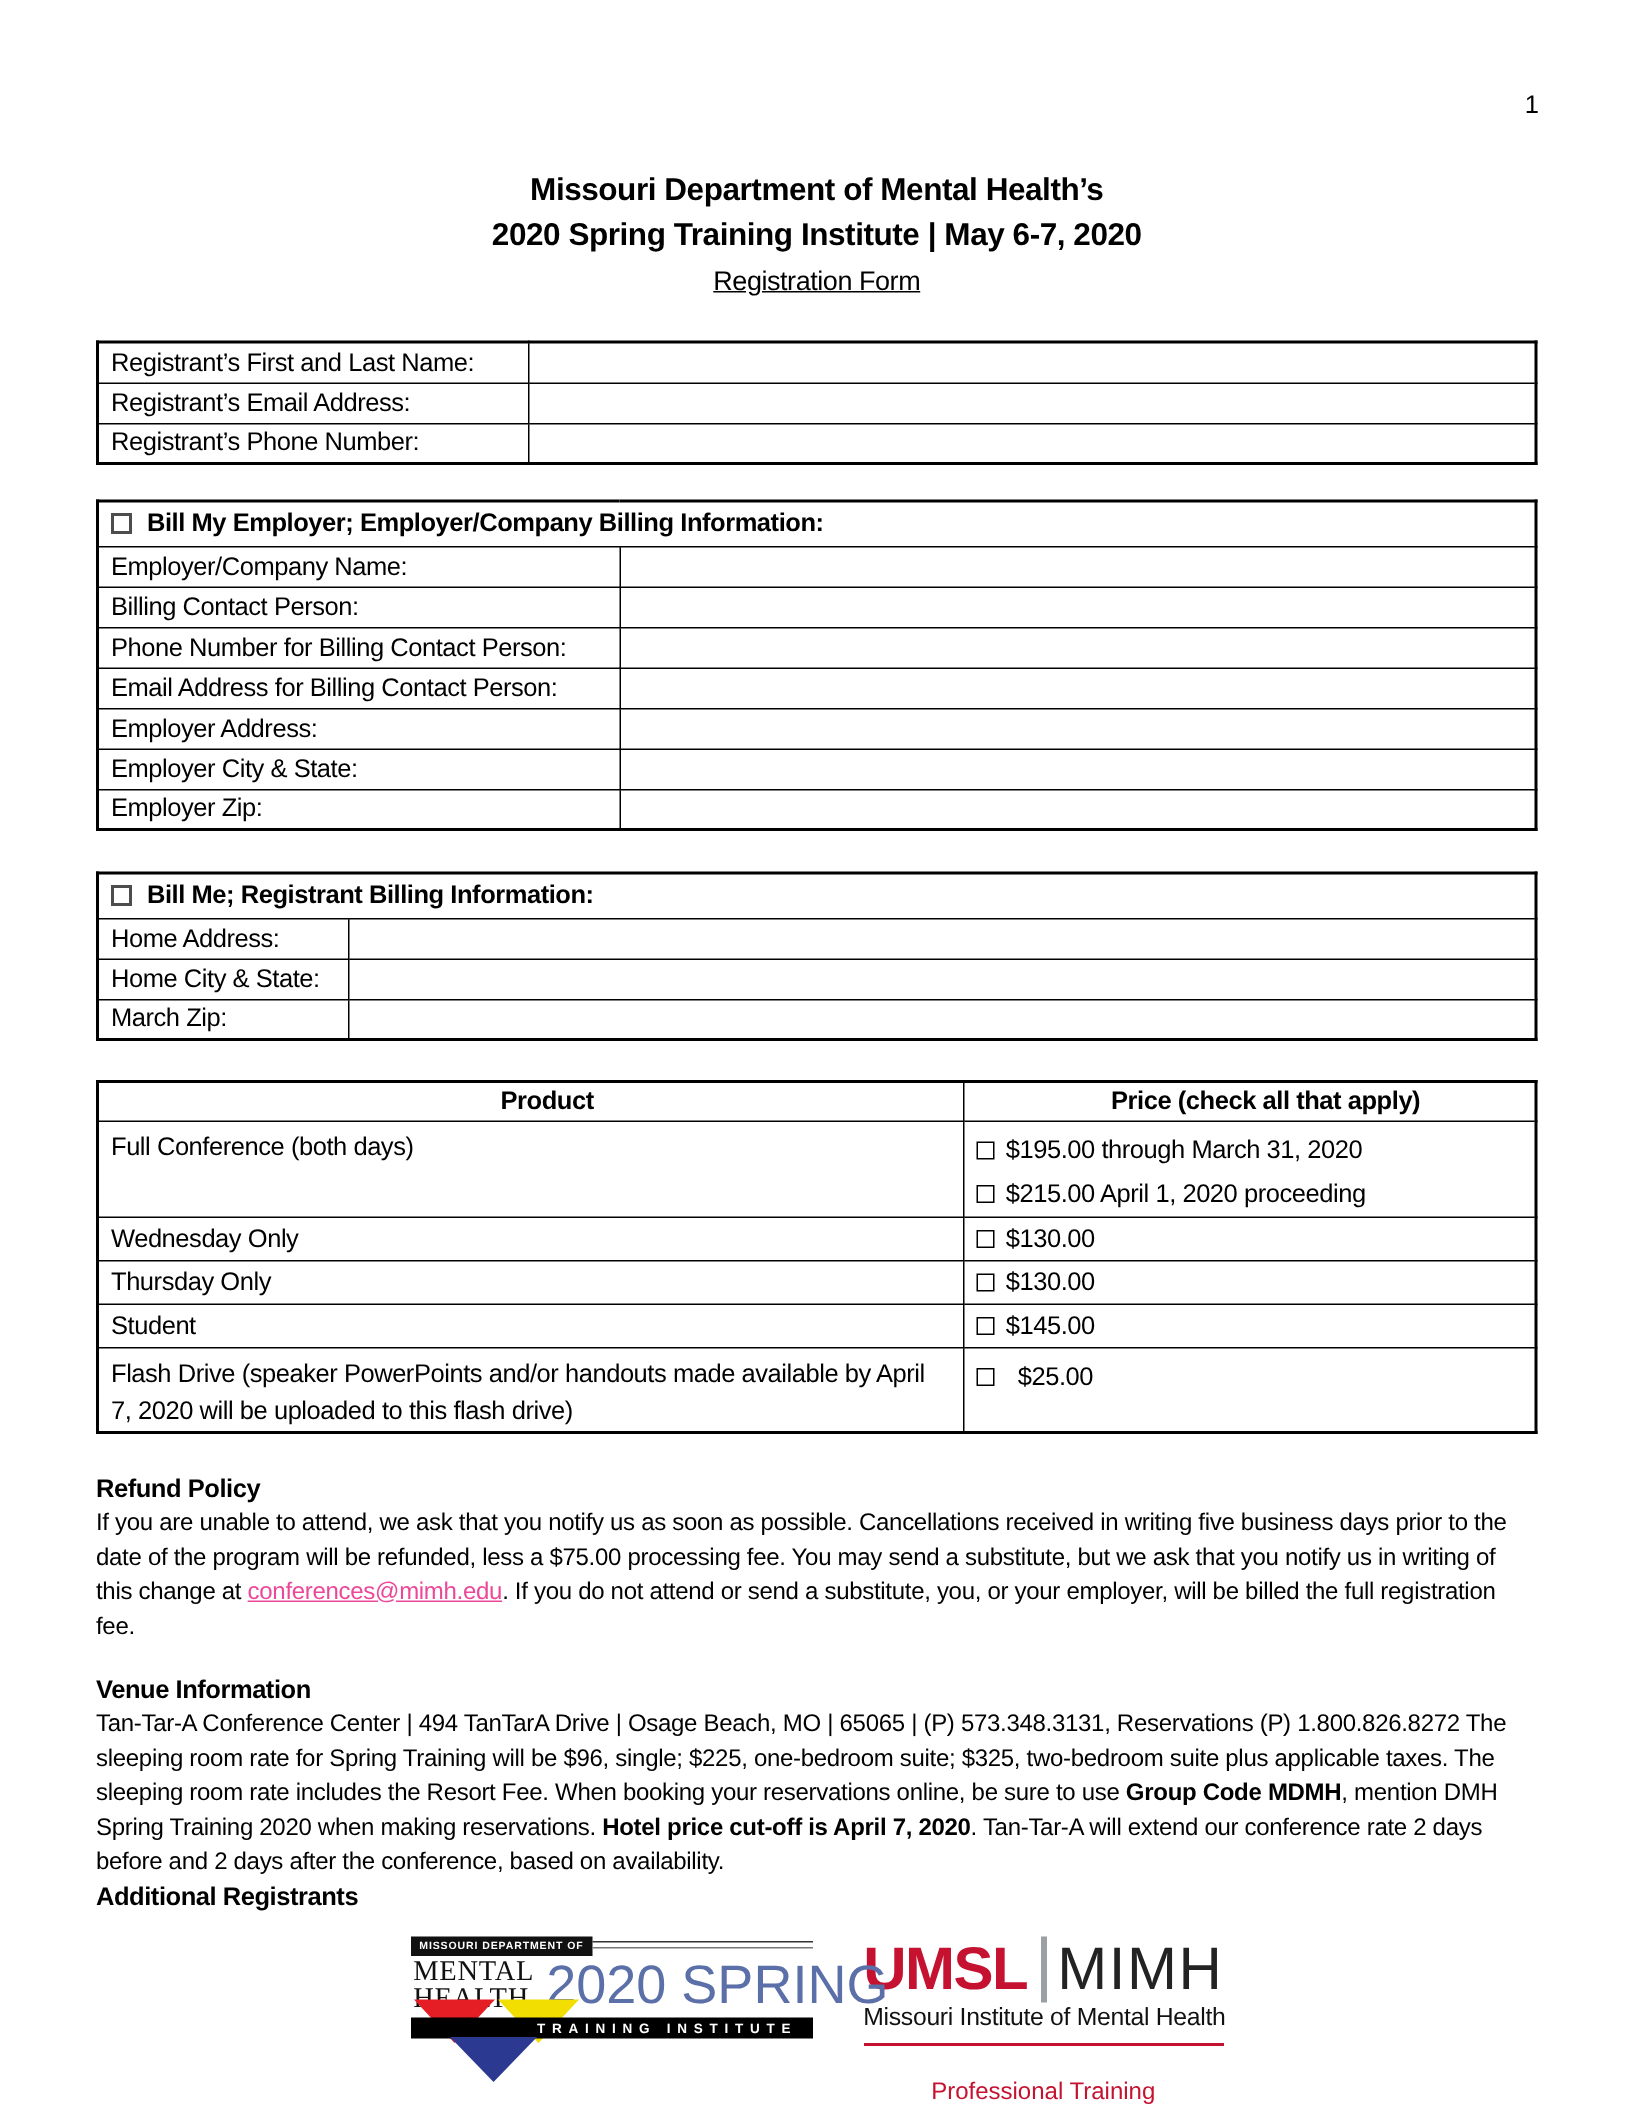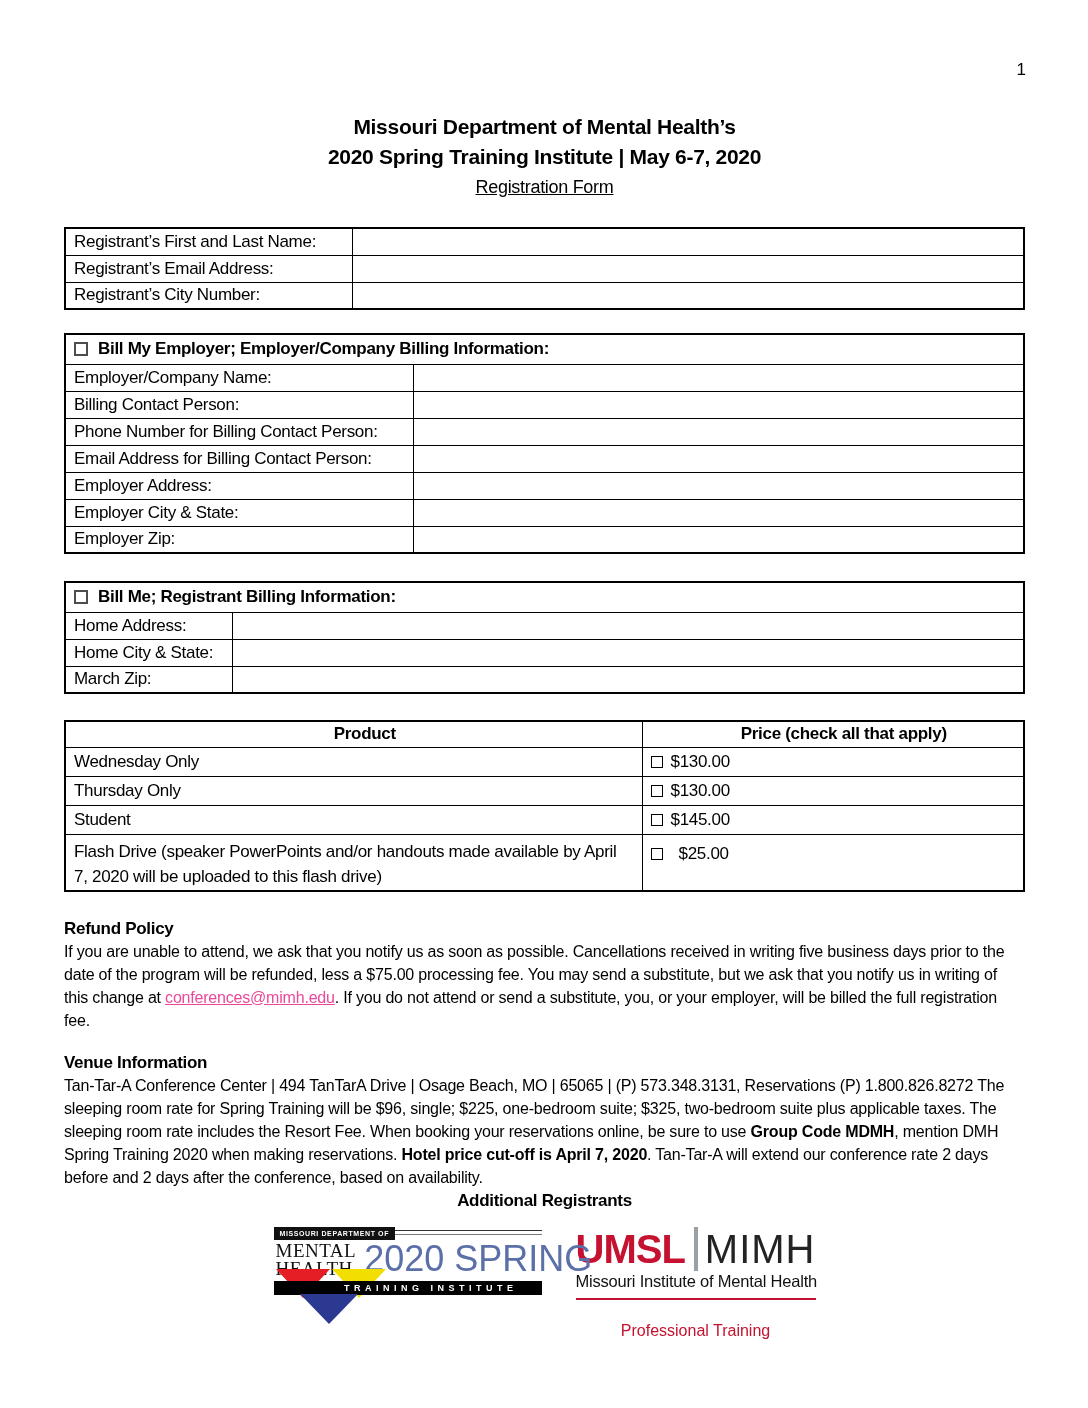--- a/index.html
+++ b/index.html
@@ -50,38 +50,38 @@
   .row-flash td { height:53px; }
 
   
   .para-sec { margin-top:26px; }
   .para-sec.venue { margin-top:20px; }
   .sec-heading { font-size:17px; font-weight:bold; letter-spacing:-0.3px; line-height:22px; }
   .sec-body { font-size:16px; letter-spacing:-0.2px; line-height:23px; }
   .sec-body .b { font-weight:bold; }
   a.email-link { color:#ec4899; text-decoration:underline; }
 
-  .additional { text-align:center; font-size:17px; font-weight:bold; letter-spacing:-0.3px; margin-top:2px; }
+  .additional { text-align:left; font-size:17px; font-weight:bold; letter-spacing:-0.3px; margin-top:2px; }
 
   
   .logos-row { margin-top:16px; display:flex; justify-content:center; align-items:flex-start; gap:34px; }
 
   .dmh-logo { position:relative; width:268px; height:104px; }
   .dmh-top { display:flex; align-items:flex-start; }
   .dmh-topbar { background:#111; color:#fff; font-size:7px; font-weight:bold; letter-spacing:0.6px;
                 padding:3px 6px; white-space:nowrap; }
   .dmh-toplines { flex:1; height:5px; border-top:1.4px solid #333; border-bottom:1.4px solid #777; margin-top:3px; }
   .dmh-mid { display:flex; align-items:flex-start; margin-top:2px; }
   .dmh-mh { font-family:"Liberation Serif", serif; font-size:19px; line-height:18px; letter-spacing:0.5px;
             color:#111; padding-left:2px; }
   .dmh-year { font-size:36px; line-height:38px; color:#5b6fa8; letter-spacing:0px; margin-left:8px; margin-top:-2px;
               white-space:nowrap; font-family:"Liberation Sans", sans-serif; }
   .dmh-bar { position:absolute; left:0; top:54px; width:100%; height:14px; background:#000; z-index:2;
              color:#fff; font-size:9px; font-weight:bold; letter-spacing:4.5px; line-height:14px;
-             text-align:right; padding-right:24px; }
+             text-align:right; padding-right:10px; }
   .tri { position:absolute; width:0; height:0; z-index:1; }
   .tri-red    { left:2px;  top:42px; border-left:27px solid transparent; border-right:27px solid transparent; border-top:29px solid #e51d25; }
   .tri-yellow { left:58px; top:42px; border-left:27px solid transparent; border-right:27px solid transparent; border-top:29px solid #f2de00; }
   .tri-blue   { left:26px; top:67px; border-left:29px solid transparent; border-right:29px solid transparent; border-top:30px solid #2b3990; z-index:3; }
 
   .umsl-logo { width:240px; }
   .umsl-top { display:flex; align-items:center; }
   .umsl-word { color:#c41230; font-size:40px; font-weight:bold; letter-spacing:-1px; line-height:42px; }
   .umsl-div { width:5px; height:44px; background:#9aa0a3; margin:0 7px 0 9px; }
   .mimh-word { color:#232323; font-size:40px; font-weight:normal; letter-spacing:1px; line-height:42px; }
@@ -111,21 +111,21 @@
       <tbody>
       <tr>
         <td class="lbl">Registrant’s First and Last Name:</td>
         <td class="fill"></td>
       </tr>
       <tr>
         <td class="lbl">Registrant’s Email Address:</td>
         <td class="fill"></td>
       </tr>
       <tr>
-        <td class="lbl">Registrant’s City Number:</td>
+        <td class="lbl">Registrant’s Phone Number:</td>
         <td class="fill"></td>
       </tr>
     </tbody>
       </table>
 
     <table class="t-employer">
       <colgroup>
           <col style="width:348px">
           <col>
         </colgroup>
@@ -194,20 +194,27 @@
 
     <table class="t-product">
       <colgroup>
           <col style="width:577px">
           <col>
         </colgroup>
       <tbody>
           <tr>
         <th>Product</th>
         <th>Price (check all that apply)</th>
+      </tr>
+      <tr class="row-tall">
+        <td class="prod">Full Conference (both days)</td>
+        <td class="price">
+          <div class="price-opt"><span class="cb"></span><span>$195.00 through March 31, 2020</span></div>
+          <div class="price-opt"><span class="cb"></span><span>$215.00 April 1, 2020 proceeding</span></div>
+        </td>
       </tr>
       <tr class="row-std">
         <td>Wednesday Only</td>
         <td><span class="cb"></span><span>$130.00</span></td>
       </tr>
       <tr class="row-std">
         <td>Thursday Only</td>
         <td><span class="cb"></span><span>$130.00</span></td>
       </tr>
       <tr class="row-std">

